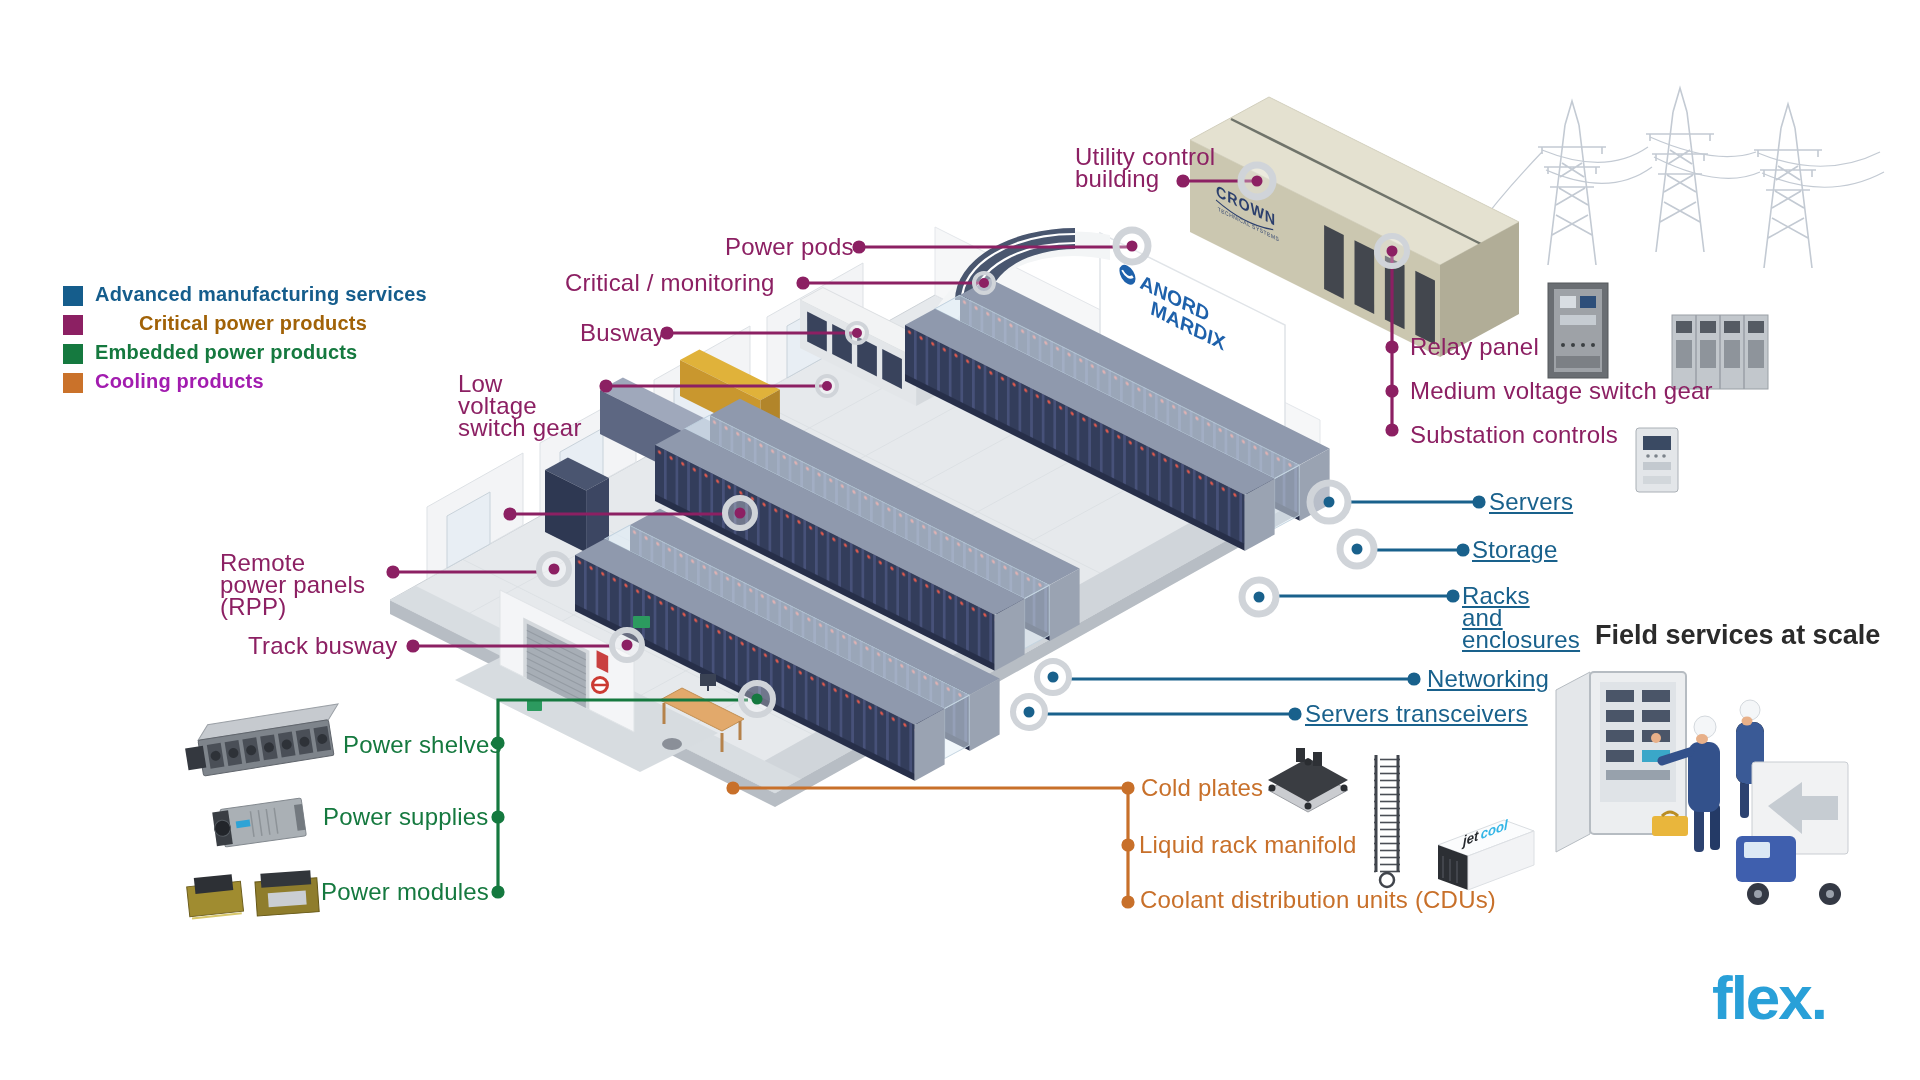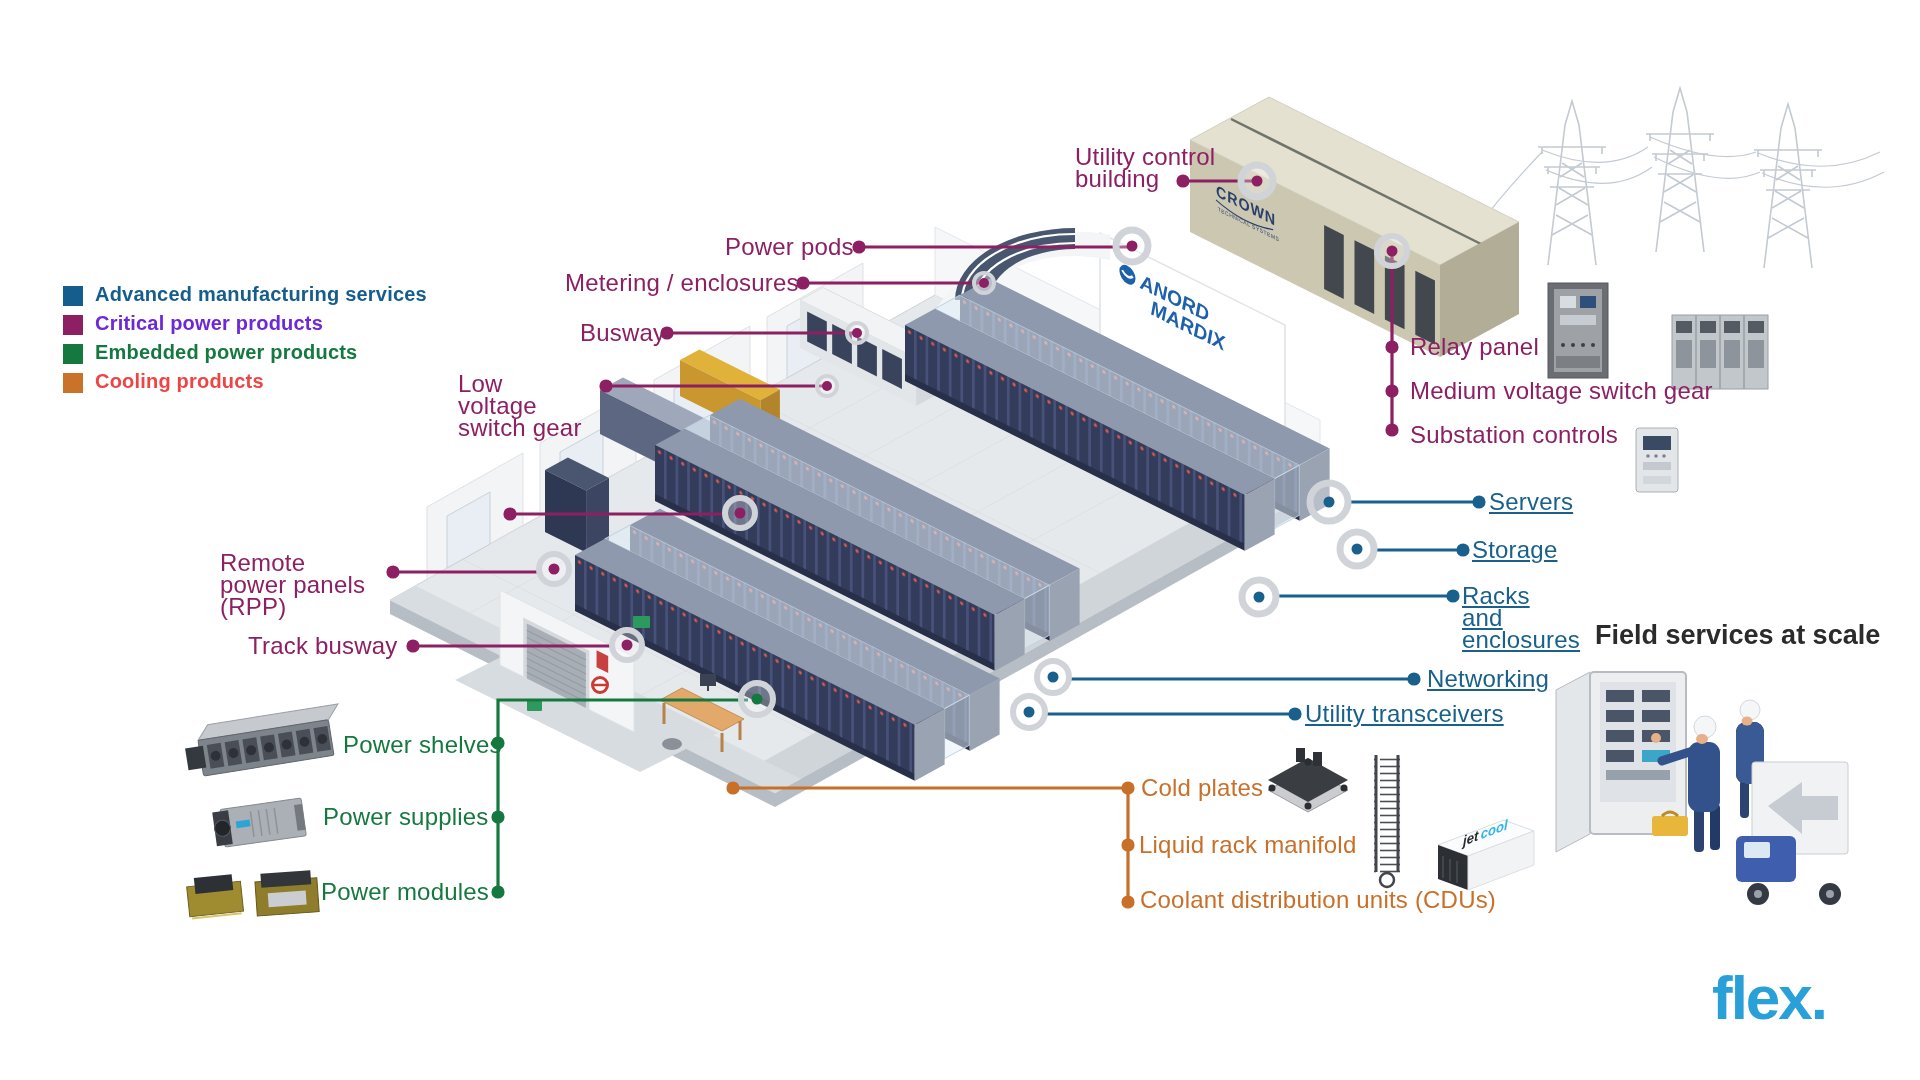--- a/index.html
+++ b/index.html
@@ -13,21 +13,21 @@
   .emb{color:#15793f;}
   .cool{color:#c8702a;}
   #legend{position:absolute;left:63px;top:286px;}
   .legend-row{display:flex;align-items:flex-end;margin-bottom:9px;height:20px;}
   .legend-sq{width:20px;height:20px;margin-right:12px;flex:0 0 auto;}
   .sq-adv{background:#155d8c;}
   .sq-crit{background:#8c2063;}
   .sq-emb{background:#15793f;}
   .sq-cool{background:#ca722a;}
   .legend-label{font-size:20px;font-weight:bold;letter-spacing:.2px;}
-  .l-adv{color:#155d8c;}.l-crit{color:#6d28d9;}.l-emb{color:#15793f;}.l-cool{color:#ef4444;}
+  .l-adv{color:#155d8c;}.l-crit{color:#a16207;margin-left:44px;}.l-emb{color:#15793f;}.l-cool{color:#a21caf;}
   #field-title{position:absolute;left:1595px;top:620px;font-size:27px;font-weight:bold;color:#2b2b2b;}
   #flex-logo{position:absolute;left:1712px;top:962px;font-size:62px;font-weight:bold;
              color:#29a0d8;letter-spacing:-2px;}
 </style>
 </head>
 <body>
 
 <div id="canvas">
 
 <svg id="scene" width="1920" height="1080" viewBox="0 0 1920 1080">
@@ -466,33 +466,33 @@
     <span class="legend-label l-emb">Embedded power products</span>
   </div>
   <div class="legend-row">
     <span class="legend-sq sq-cool"></span>
     <span class="legend-label l-cool">Cooling products</span>
   </div>
 </div>
 
 <div class="lbl crit wrap" style="left:1075px;top:146px;width:150px">Utility control building</div>
 <div class="lbl crit" style="left:725px;top:236px">Power pods</div>
-<div class="lbl crit" style="left:565px;top:272px">Metering / enclosures</div>
+<div class="lbl crit" style="left:565px;top:272px">Critical / monitoring</div>
 <div class="lbl crit" style="left:580px;top:322px">Busway</div>
 <div class="lbl crit wrap" style="left:458px;top:373px;width:125px">Low voltage switch gear</div>
 <div class="lbl crit wrap" style="left:220px;top:552px;width:150px">Remote power panels (RPP)</div>
 <div class="lbl crit" style="left:248px;top:635px">Track busway</div>
 <div class="lbl crit" style="left:1410px;top:336px">Relay panel</div>
 <div class="lbl crit" style="left:1410px;top:380px">Medium voltage switch gear</div>
 <div class="lbl crit" style="left:1410px;top:424px">Substation controls</div>
 <div class="lbl adv" style="left:1489px;top:491px">Servers</div>
 <div class="lbl adv" style="left:1472px;top:539px">Storage</div>
 <div class="lbl adv wrap" style="left:1462px;top:585px;width:115px">Racks and enclosures</div>
 <div class="lbl adv" style="left:1427px;top:668px">Networking</div>
-<div class="lbl adv" style="left:1305px;top:703px">Utility transceivers</div>
+<div class="lbl adv" style="left:1305px;top:703px">Servers transceivers</div>
 <div class="lbl emb" style="left:343px;top:734px">Power shelves</div>
 <div class="lbl emb" style="left:323px;top:806px">Power supplies</div>
 <div class="lbl emb" style="left:321px;top:881px">Power modules</div>
 <div class="lbl cool" style="left:1141px;top:777px">Cold plates</div>
 <div class="lbl cool" style="left:1139px;top:834px">Liquid rack manifold</div>
 <div class="lbl cool" style="left:1140px;top:889px">Coolant distribution units (CDUs)</div>
 
 <div id="field-title">Field services at scale</div>
 <div id="flex-logo">flex.</div>
 

